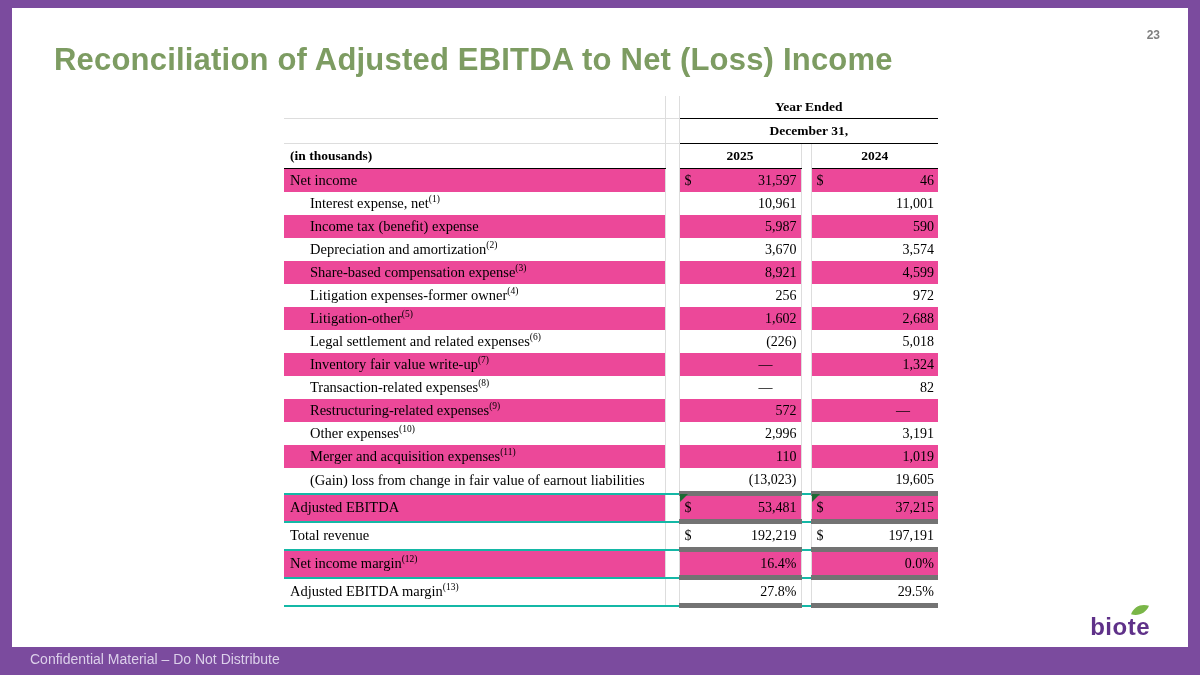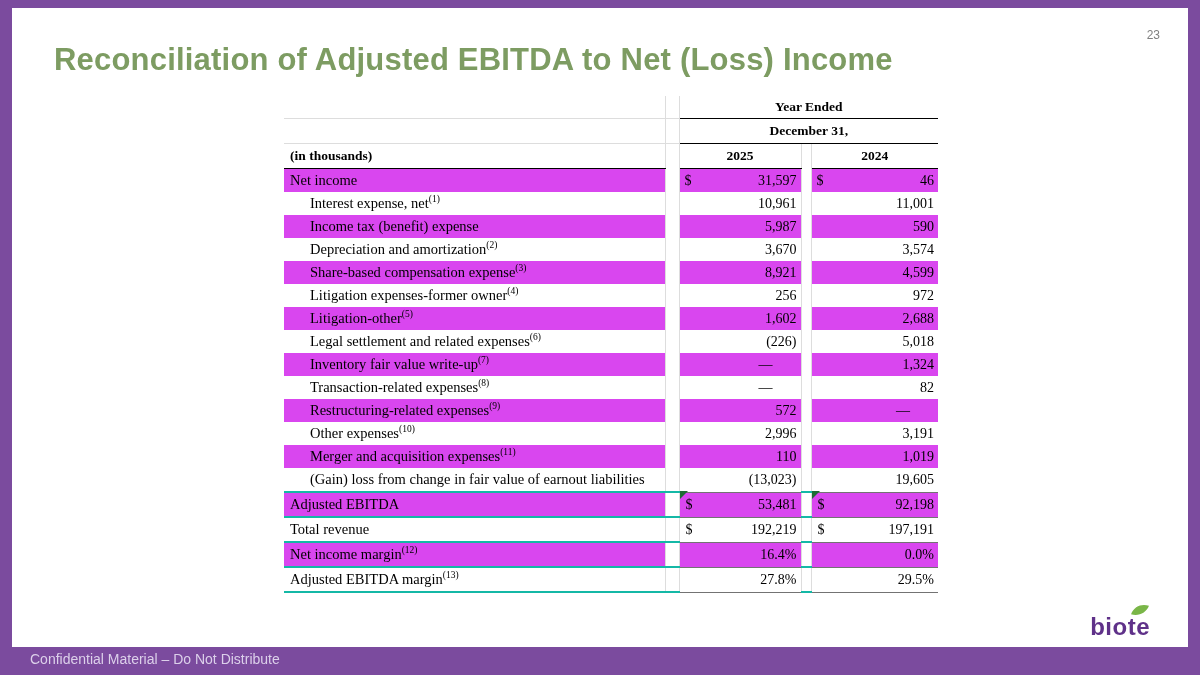--- a/index.html
+++ b/index.html
@@ -1,41 +1,41 @@
 <!DOCTYPE html>
 <html><head>
 <meta charset="utf-8">
 <style>
   html,body{margin:0;padding:0;background:#555;}
   .slide{position:relative;width:1200px;height:675px;background:#7b4b9e;
          font-family:"Liberation Sans",sans-serif;overflow:hidden;}
   .content{position:absolute;left:12px;right:12px;top:8px;bottom:28px;background:#ffffff;}
-  .page-number{position:absolute;top:20px;right:28px;font-size:12px;font-weight:normal;color:#7f7f7f;}
+  .page-number{position:absolute;top:20px;right:28px;font-size:12px;font-weight:bold;color:#7f7f7f;}
   .title{position:absolute;left:34px;top:26px;font-size:31px;font-weight:700;color:#7d9c62;letter-spacing:0.2px;}
   .table-wrap{position:absolute;left:272px;top:88px;}
   table{border-collapse:collapse;table-layout:fixed;width:654px;font-family:"Liberation Serif",serif;color:#000;}
   col.c-label{width:381px}
   col.c-gap{width:14px}
   col.c-num{width:122px}
   col.c-gapb{width:10px}
   col.c-numb{width:127px}
   td{padding:0;height:23px;font-size:14.5px;vertical-align:middle;}
   thead td{font-weight:bold;font-size:13.5px;}
   thead tr:nth-child(1) td{height:22px}
   thead tr:nth-child(2) td{height:24px}
   thead tr:nth-child(3) td{height:24px}
   .center{text-align:center}
   .bb{border-bottom:1px solid #000;}
   .hl{border-bottom:1px solid #ddd;}
   .inthead{border-bottom:1px solid #000;padding-left:6px;}
   .gap{border-left:1px solid #ddd;border-right:1px solid #ddd;}
   tbody .label{padding-left:6px;white-space:nowrap;overflow:hidden;}
   tbody .label.indent{padding-left:26px;}
-  tr.shade .label, tr.shade .num{background:#d946ef;}
-  tr.bline .num{border-bottom:1px solid #737373;text-align:center;}
+  tr.shade .label, tr.shade .num{background:#ec4899;}
+  tr.bline .num{border-bottom:5px solid #737373;}
   tr.gline .label, tr.gline .gap{border-bottom:2px solid #14b8a6;}
   .num{position:relative;}
   .numwrap{display:flex;justify-content:space-between;align-items:center;height:100%;
            padding:0 4px 0 5px;position:relative;font-size:14px;}
   .cur{min-width:9px;}
   .val{white-space:nowrap;}
   .val.dash{padding-right:24px;}
   .marker::before{content:"";position:absolute;left:0;top:-2px;width:0;height:0;
                   border-top:8px solid #1d6b34;border-right:8px solid transparent;}
   sup{font-size:9.5px;line-height:0;}
@@ -328,21 +328,21 @@
               <td class="num">
                 <div class="numwrap marker">
                   <span class="cur">$</span>
                   <span class="val">53,481</span>
                 </div>
               </td>
               <td class="gap"></td>
               <td class="num">
                 <div class="numwrap marker">
                   <span class="cur">$</span>
-                  <span class="val">92,198</span>
+                  <span class="val">37,215</span>
                 </div>
               </td>
             </tr>
             <tr class="bline gline">
               <td class="label">Total revenue</td>
               <td class="gap"></td>
               <td class="num">
                 <div class="numwrap">
                   <span class="cur">$</span>
                   <span class="val">192,219</span>

